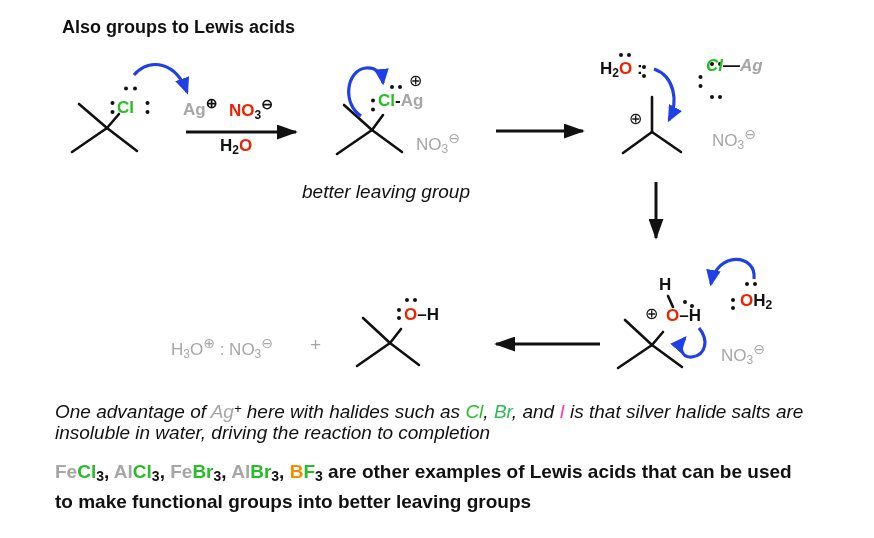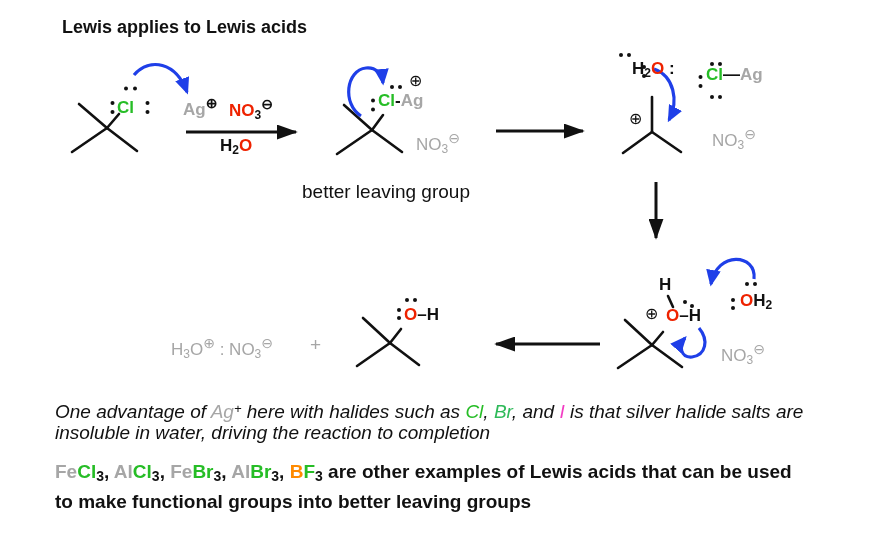--- a/index.html
+++ b/index.html
@@ -5,21 +5,21 @@
   html,body{margin:0;padding:0;background:#ffffff;}
   .canvas{position:relative;width:874px;height:538px;background:#ffffff;overflow:hidden;
           font-family:"Liberation Sans", sans-serif;}
   .layer{position:absolute;left:0;top:0;}
   .mol{position:absolute;font-weight:700;font-size:17px;line-height:1;color:#111;white-space:nowrap;}
   .mol.normal{font-weight:400;}
   .mol .sub{font-size:12px;vertical-align:-3px;}
   .mol .sup{font-size:14px;vertical-align:7px;}
   .chg{position:absolute;font-weight:400;font-size:16px;line-height:1;color:#111;}
   .title{position:absolute;left:62px;top:17px;font-size:18px;font-weight:700;color:#111;white-space:nowrap;}
-  .caption{position:absolute;left:302px;top:181px;font-size:19px;color:#111;white-space:nowrap;}
+  .caption{position:absolute;left:302px;top:181px;font-style:italic;font-size:19px;color:#111;white-space:nowrap;}
   .plus-sign{position:absolute;left:310px;top:334px;font-size:19px;color:#a6a6a6;}
   .note{position:absolute;left:55px;top:398px;width:800px;font-style:italic;font-size:19px;
         line-height:21px;color:#111;}
   .note .sup{font-size:13px;vertical-align:5px;font-style:italic;}
   .lewis{position:absolute;left:55px;top:459px;width:752px;font-weight:700;font-size:19px;
          line-height:25px;color:#111;}
   .lewis .sub{font-size:14px;vertical-align:-3px;}
 </style>
 </head>
 <body>
@@ -116,35 +116,35 @@
       <line x1="390" y1="343" x2="401" y2="329"></line>
     </g>
     <g fill="#111">
       <circle cx="407" cy="300" r="2"></circle>
         <circle cx="415" cy="300" r="2"></circle>
       <circle cx="399" cy="310" r="2"></circle>
         <circle cx="399" cy="318" r="2"></circle>
     </g>
   </svg>
 
-  <div class="title">Lewis applies to Lewis acids</div>
+  <div class="title">Also groups to Lewis acids</div>
 
   <div class="mol" style="left:117px;top:99px;"><span style="color: rgb(38, 189, 38);">Cl</span></div>
   <div class="mol" style="left:183px;top:96px;"><span style="color: rgb(166, 166, 166);">Ag</span><span class="sup" style="color: rgb(17, 17, 17);">⊕</span></div>
   <div class="mol" style="left:229px;top:97px;"><span style="color: rgb(238, 34, 0);">NO</span><span class="sub" style="color: rgb(17, 17, 17);">3</span><span class="sup" style="color: rgb(17, 17, 17);">⊖</span></div>
   <div class="mol" style="left:220px;top:137px;"><span style="color: rgb(17, 17, 17);">H</span><span class="sub" style="color: rgb(17, 17, 17);">2</span><span style="color: rgb(238, 34, 0);">O</span></div>
 
   <div class="mol" style="left:378px;top:92px;"><span style="color: rgb(38, 189, 38);">Cl</span><span style="color: rgb(17, 17, 17);">-</span><span style="color: rgb(166, 166, 166);">Ag</span></div>
   <div class="chg" style="left:409px;top:73px;">⊕</div>
   <div class="mol normal" style="left:416px;top:131px;"><span style="color: rgb(166, 166, 166);">NO</span><span class="sub" style="color: rgb(166, 166, 166);">3</span><span class="sup" style="color: rgb(166, 166, 166);">⊖</span></div>
   <div class="caption">better leaving group</div>
 
-  <div class="mol" style="left:600px;top:60px;margin-left:32px;"><span style="color: rgb(17, 17, 17);">H</span><span class="sub" style="color: rgb(17, 17, 17);">2</span><span style="color: rgb(238, 34, 0);">O</span><span style="color: rgb(17, 17, 17);"> :</span></div>
+  <div class="mol" style="left:600px;top:60px;"><span style="color: rgb(17, 17, 17);">H</span><span class="sub" style="color: rgb(17, 17, 17);">2</span><span style="color: rgb(238, 34, 0);">O</span><span style="color: rgb(17, 17, 17);"> :</span></div>
   <div class="chg" style="left:629px;top:111px;">⊕</div>
-  <div class="mol" style="left:706px;top:66px;"><span style="color: rgb(38, 189, 38);">Cl</span><span style="color: rgb(17, 17, 17);">—</span><span style="color: rgb(166, 166, 166);">Ag</span></div>
+  <div class="mol" style="left:706px;top:57px;font-style:italic;"><span style="color: rgb(38, 189, 38);">Cl</span><span style="color: rgb(17, 17, 17);">—</span><span style="color: rgb(166, 166, 166);">Ag</span></div>
   <div class="mol normal" style="left:712px;top:127px;"><span style="color: rgb(166, 166, 166);">NO</span><span class="sub" style="color: rgb(166, 166, 166);">3</span><span class="sup" style="color: rgb(166, 166, 166);">⊖</span></div>
 
   <div class="mol" style="left:659px;top:276px;">H</div>
   <div class="chg" style="left:645px;top:306px;">⊕</div>
   <div class="mol" style="left:666px;top:307px;"><span style="color: rgb(238, 34, 0);">O</span><span style="color: rgb(17, 17, 17);">–</span><span style="color: rgb(17, 17, 17);">H</span></div>
   <div class="mol" style="left:740px;top:292px;"><span style="color: rgb(238, 34, 0);">O</span><span style="color: rgb(17, 17, 17);">H</span><span class="sub" style="color: rgb(17, 17, 17);">2</span></div>
   <div class="mol normal" style="left:721px;top:342px;"><span style="color: rgb(166, 166, 166);">NO</span><span class="sub" style="color: rgb(166, 166, 166);">3</span><span class="sup" style="color: rgb(166, 166, 166);">⊖</span></div>
 
   <div class="mol normal" style="left:171px;top:336px;color:#a6a6a6;"><span style="color: rgb(166, 166, 166);">H</span><span class="sub" style="color: rgb(166, 166, 166);">3</span><span style="color: rgb(166, 166, 166);">O</span><span class="sup" style="color: rgb(166, 166, 166);">⊕</span><span style="color: rgb(166, 166, 166);"> : </span><span style="color: rgb(166, 166, 166);">NO</span><span class="sub" style="color: rgb(166, 166, 166);">3</span><span class="sup" style="color: rgb(166, 166, 166);">⊖</span></div>
   <div class="plus-sign">+</div>

